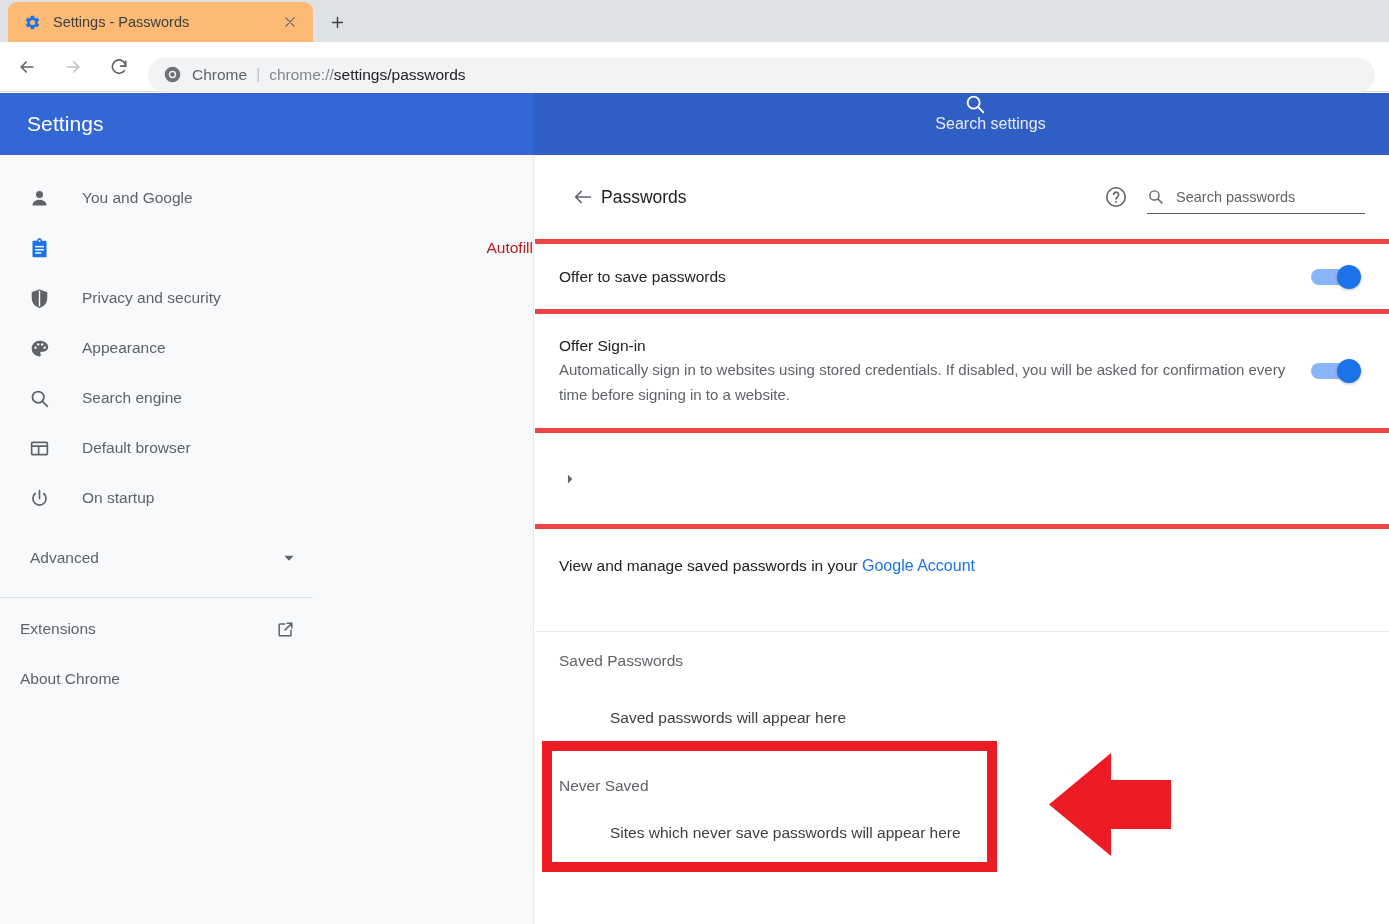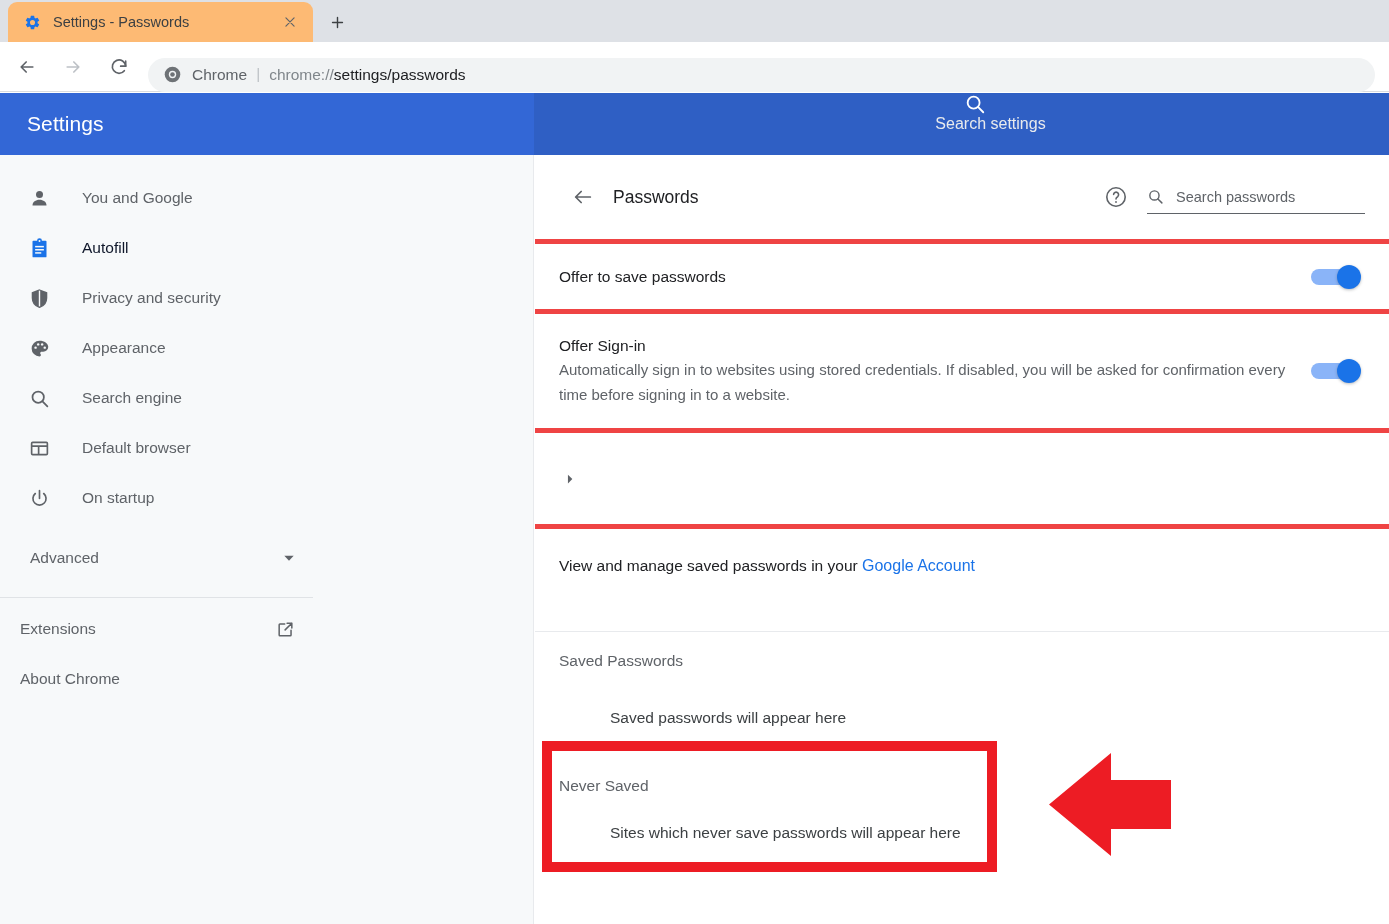--- a/index.html
+++ b/index.html
@@ -95,21 +95,21 @@
   }
   .nav-item {
     height: 50px; display: flex; align-items: center;
     padding-left: 28px; font-size: 15.5px; color: #5f6368;
   }
   .nav-item .nv-icon {
     width: 22px; height: 22px; flex: 0 0 22px; margin-right: 32px;
     display: flex; align-items: center; justify-content: center;
     color: #5f6368;
   }
-  .nav-item.active { color: #0f172a; }
+  .nav-item.active { color: #b91c1c; justify-content: space-between; }
   .nav-item.active .nv-icon { color: #1a73e8; }
   .nav-adv {
     height: 50px; margin-top: 10px; display: flex; align-items: center;
     padding-left: 30px; padding-right: 0;
     font-size: 15.5px; color: #5f6368;
   }
   .nav-adv .adv-label { flex: 0 0 auto; }
   .nav-adv .adv-caret {
     margin-left: 180px; width: 20px; height: 20px;
     display: flex; align-items: center; justify-content: center; color: #5f6368;
@@ -134,21 +134,21 @@
   .page-head {
     height: 84px; display: flex; align-items: center; padding: 0 24px 0 24px;
     position: relative;
   }
   .back-arrow {
     width: 36px; height: 36px; flex: 0 0 36px; margin-left: 6px;
     display: flex; align-items: center; justify-content: center;
     color: #5f6368; border-radius: 50%;
   }
   .page-title {
-    margin-left: 12px; font-size: 17.5px; color: #202124; flex: 0 0 auto;
+    margin-left: 0; font-size: 17.5px; color: #202124; flex: 0 0 auto;
   }
   .head-spacer { flex: 1 1 auto; }
   .help-icon {
     width: 30px; height: 30px; flex: 0 0 30px;
     display: flex; align-items: center; justify-content: center; color: #5f6368;
   }
   .pw-search {
     margin-left: 16px; width: 218px; height: 34px;
     display: flex; align-items: center;
     border-bottom: 1px solid #5f6368;

